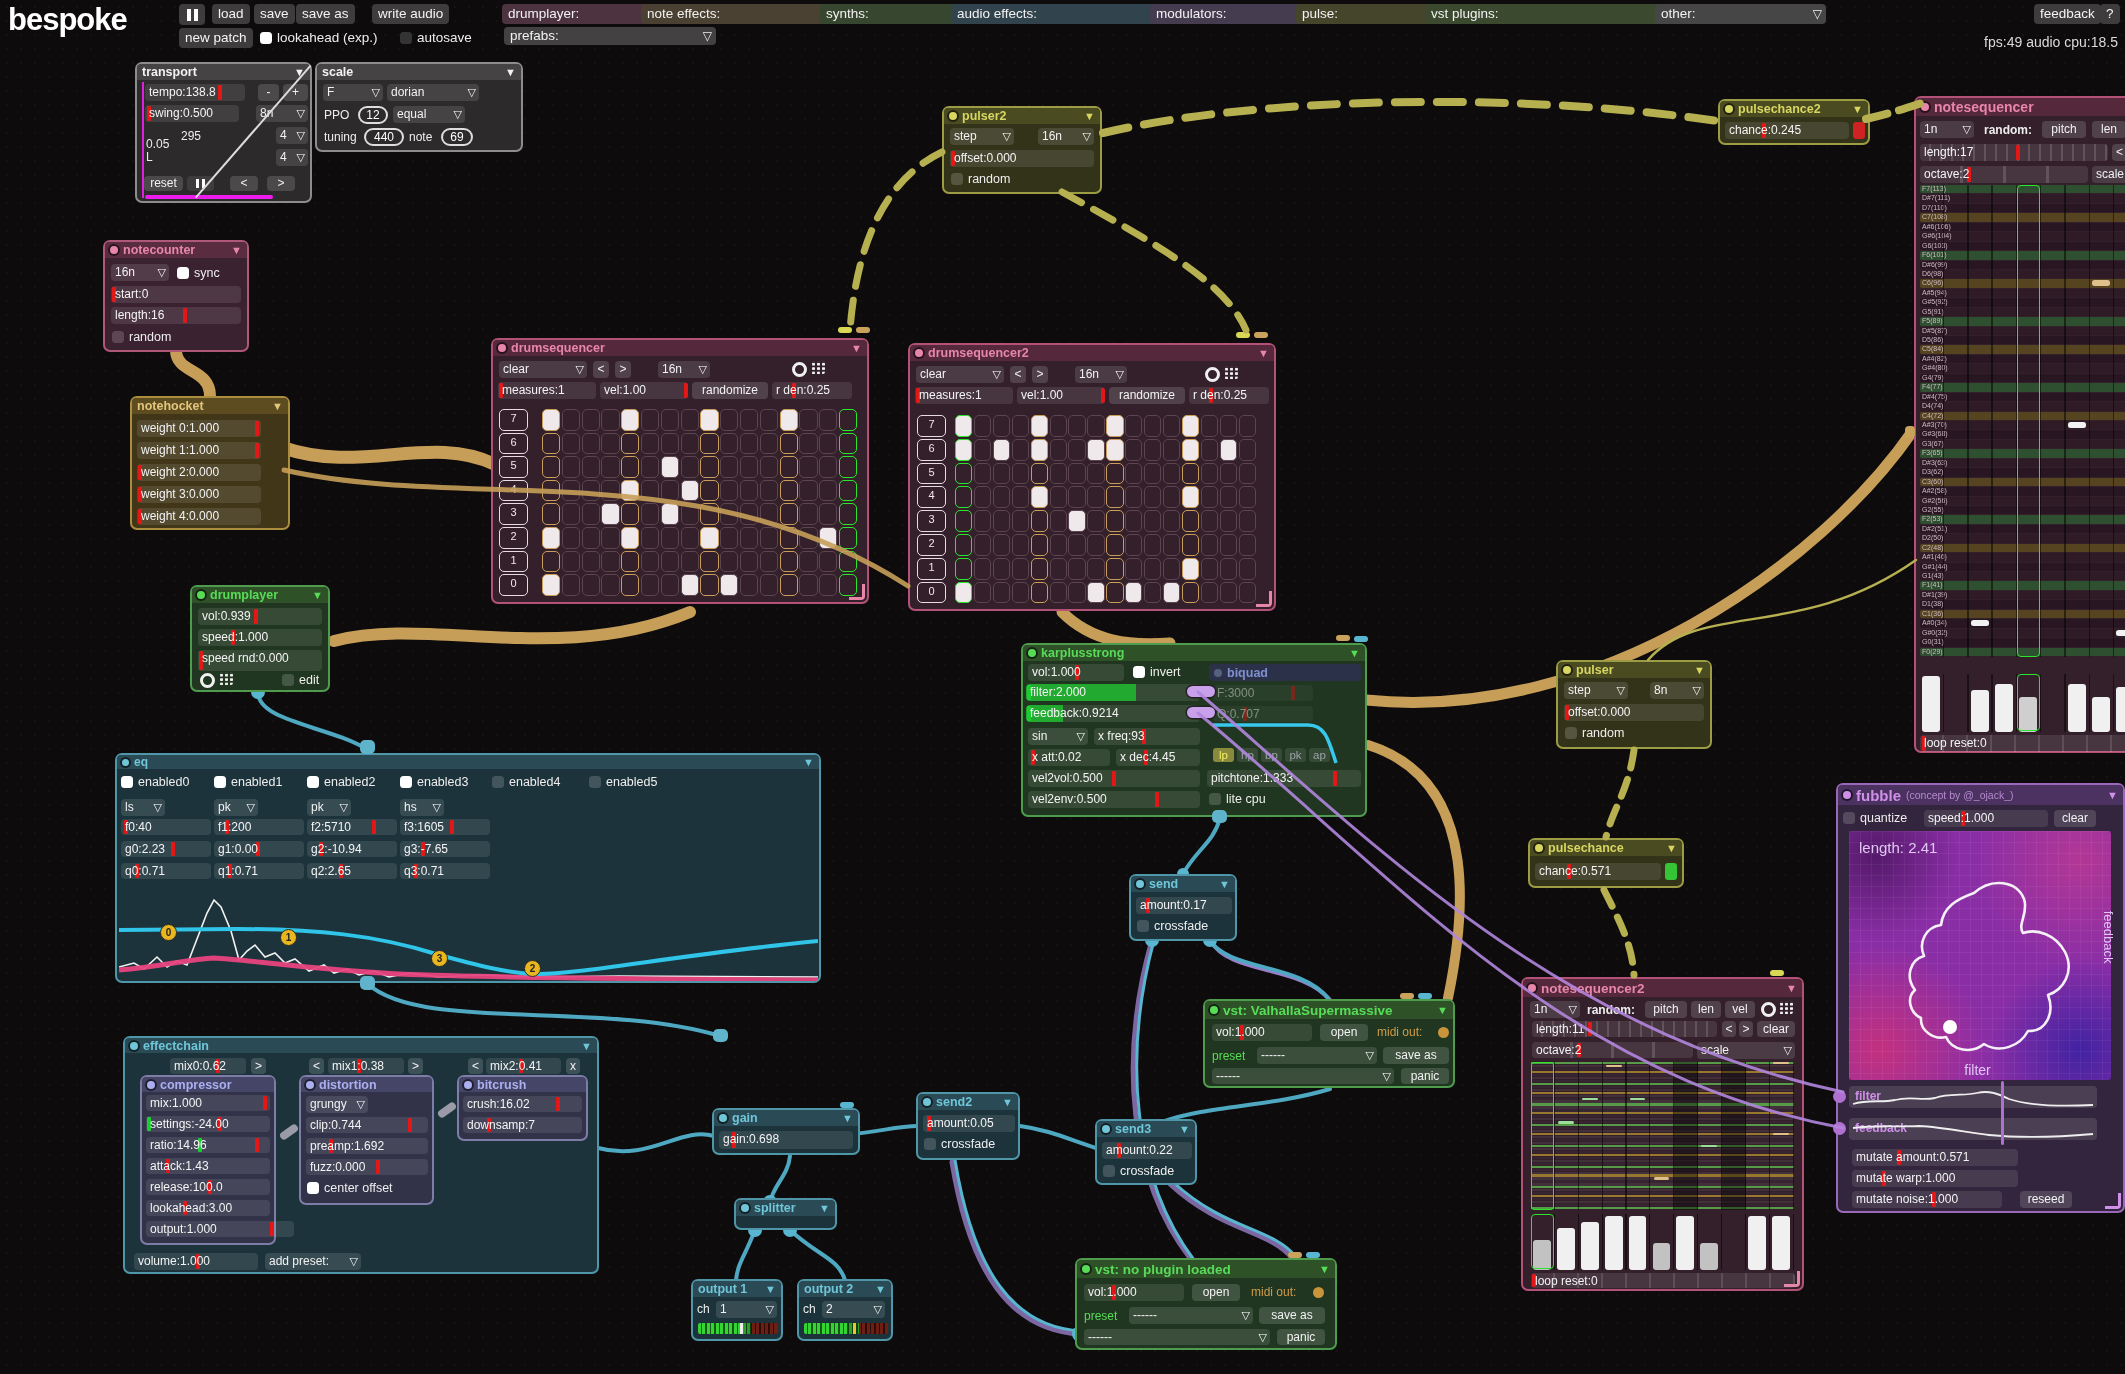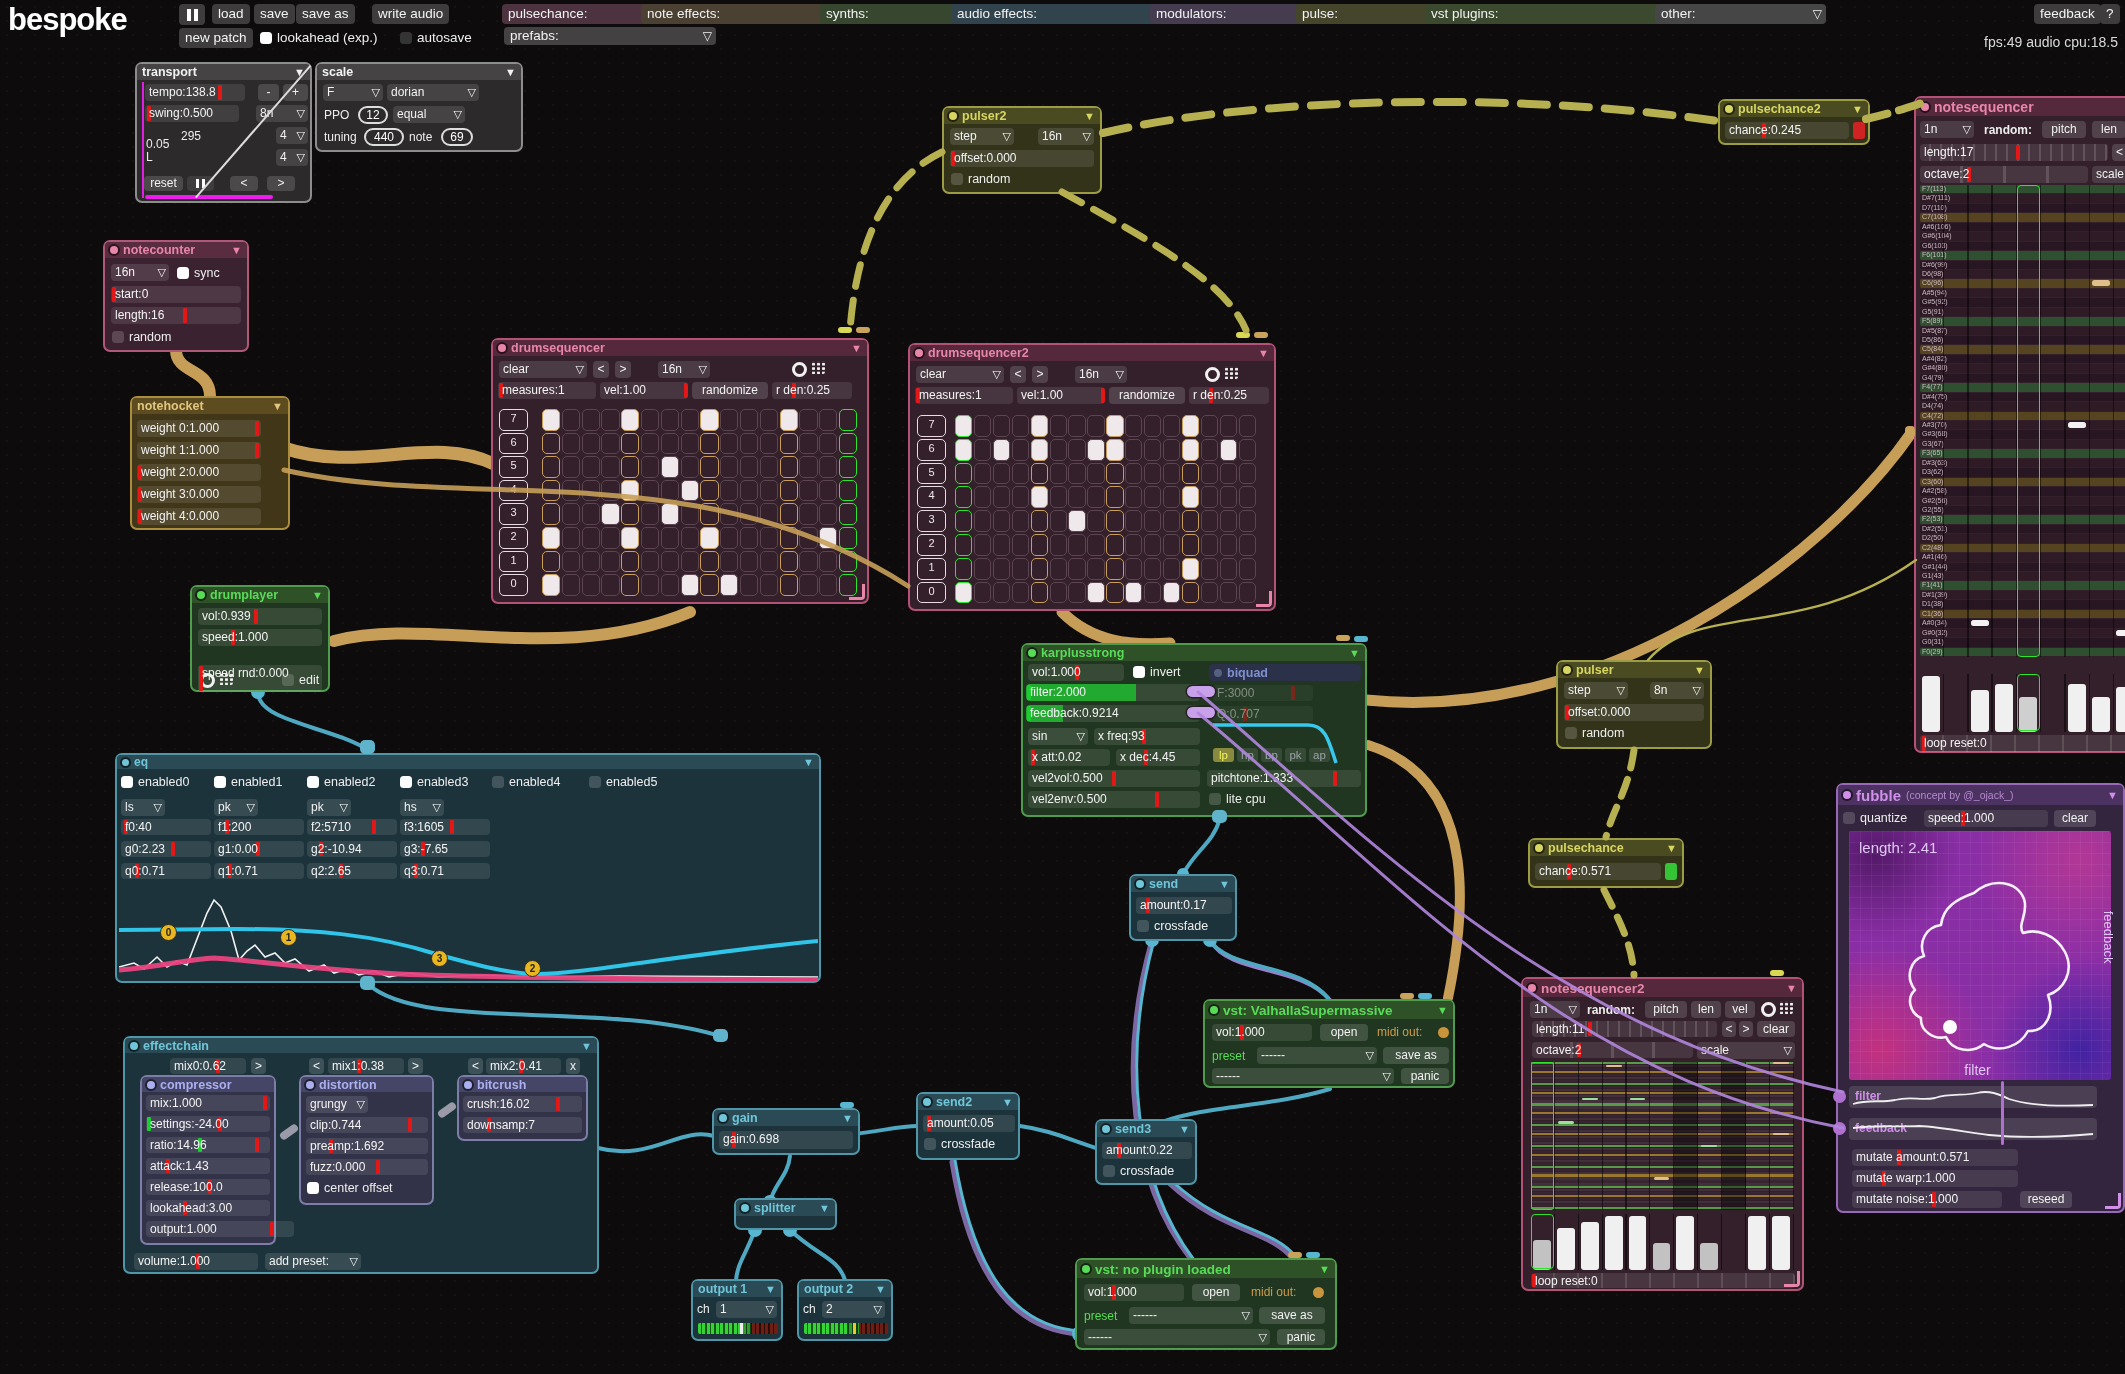--- a/index.html
+++ b/index.html
@@ -135,21 +135,21 @@
 <div class="tbbtn" style="left:372px;top:4px">write audio</div>
 <div class="tbbtn" style="left:179px;top:28px">new patch</div>
 <div class="chk on" style="left:260px;top:30px;font-size:13.5px">
       <b></b>
       <span>lookahead (exp.)</span>
     </div>
 <div class="chk" style="left:400px;top:30px;font-size:13.5px">
       <b></b>
       <span>autosave</span>
     </div>
-<div class="menu" style="left:502px;top:4px;width:128px;background:#4d3340"><span>pulsechance:</span></div>
+<div class="menu" style="left:502px;top:4px;width:128px;background:#4d3340"><span>drumplayer:</span></div>
 <div class="menu" style="left:641px;top:4px;width:168px;background:#4a4132"><span>note effects:</span></div>
 <div class="menu" style="left:820px;top:4px;width:122px;background:#37462f"><span>synths:</span></div>
 <div class="menu" style="left:951px;top:4px;width:192px;background:#31434c"><span>audio effects:</span></div>
 <div class="menu" style="left:1150px;top:4px;width:138px;background:#453c50"><span>modulators:</span></div>
 <div class="menu" style="left:1296px;top:4px;width:117px;background:#45452c"><span>pulse:</span></div>
 <div class="menu" style="left:1425px;top:4px;width:223px;background:#3b4a2e"><span>vst plugins:</span></div>
 <div class="menu" style="left:1655px;top:4px;width:145px;background:#464646"><span>other:</span></div>
 <div class="menu" style="left:504px;top:27px;width:186px;height:18px;line-height:18px;background:#434141"><span>prefabs:</span></div>
 <div class="tbbtn" style="left:2034px;top:4px">feedback</div>
 <div class="tbbtn" style="left:2100px;top:4px">?</div>
@@ -230,21 +230,21 @@
 </div>
 
 <div class="mod c-green" style="left:190px;top:585px;width:140px;height:107px">
   <div class="tb">
         <span class="dot"></span>
         <span>drumplayer</span>
         <span class="arr"></span>
       </div>
   <div class="sl" style="left:6px;top:21px;width:124px;height:17px"><i style="left:45%"></i><span>vol:0.939</span></div>
   <div class="sl" style="left:6px;top:42px;width:124px;height:17px"><i style="left:27%"></i><span>speed:1.000</span></div>
-  <div class="sl" style="left:6px;top:78px;width:124px;height:27px"><i style="left:1%"></i><span>speed rnd:0.000</span></div>
+  <div class="sl" style="left:6px;top:63px;width:124px;height:21px"><i style="left:1%"></i><span>speed rnd:0.000</span></div>
   <span class="ring" style="left:8px;top:86px"></span>
   <span class="grid9" style="left:26px;top:85px"></span>
   <div class="chk" style="left:90px;top:86px">
         <b></b>
         <span>edit</span>
       </div>
 </div>
 
 <div class="mod c-seq" style="left:491px;top:338px;width:378px;height:266px">
   <div class="tb">

